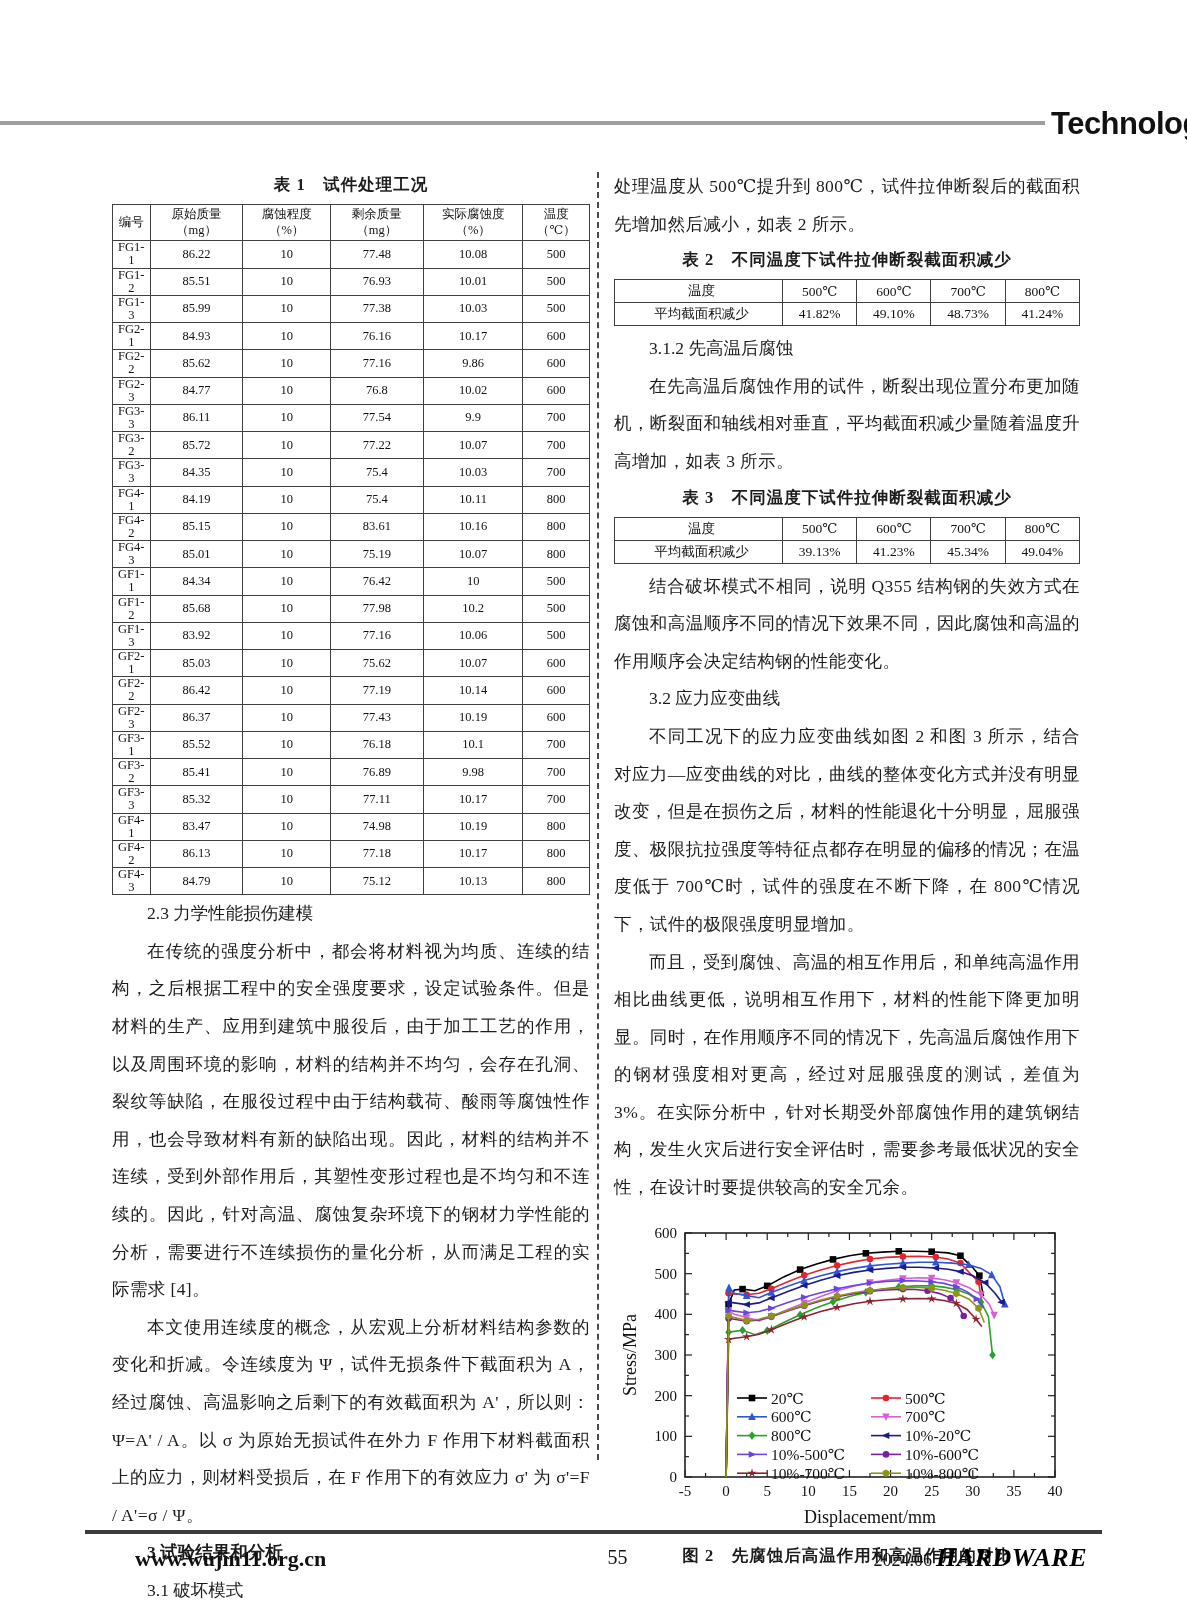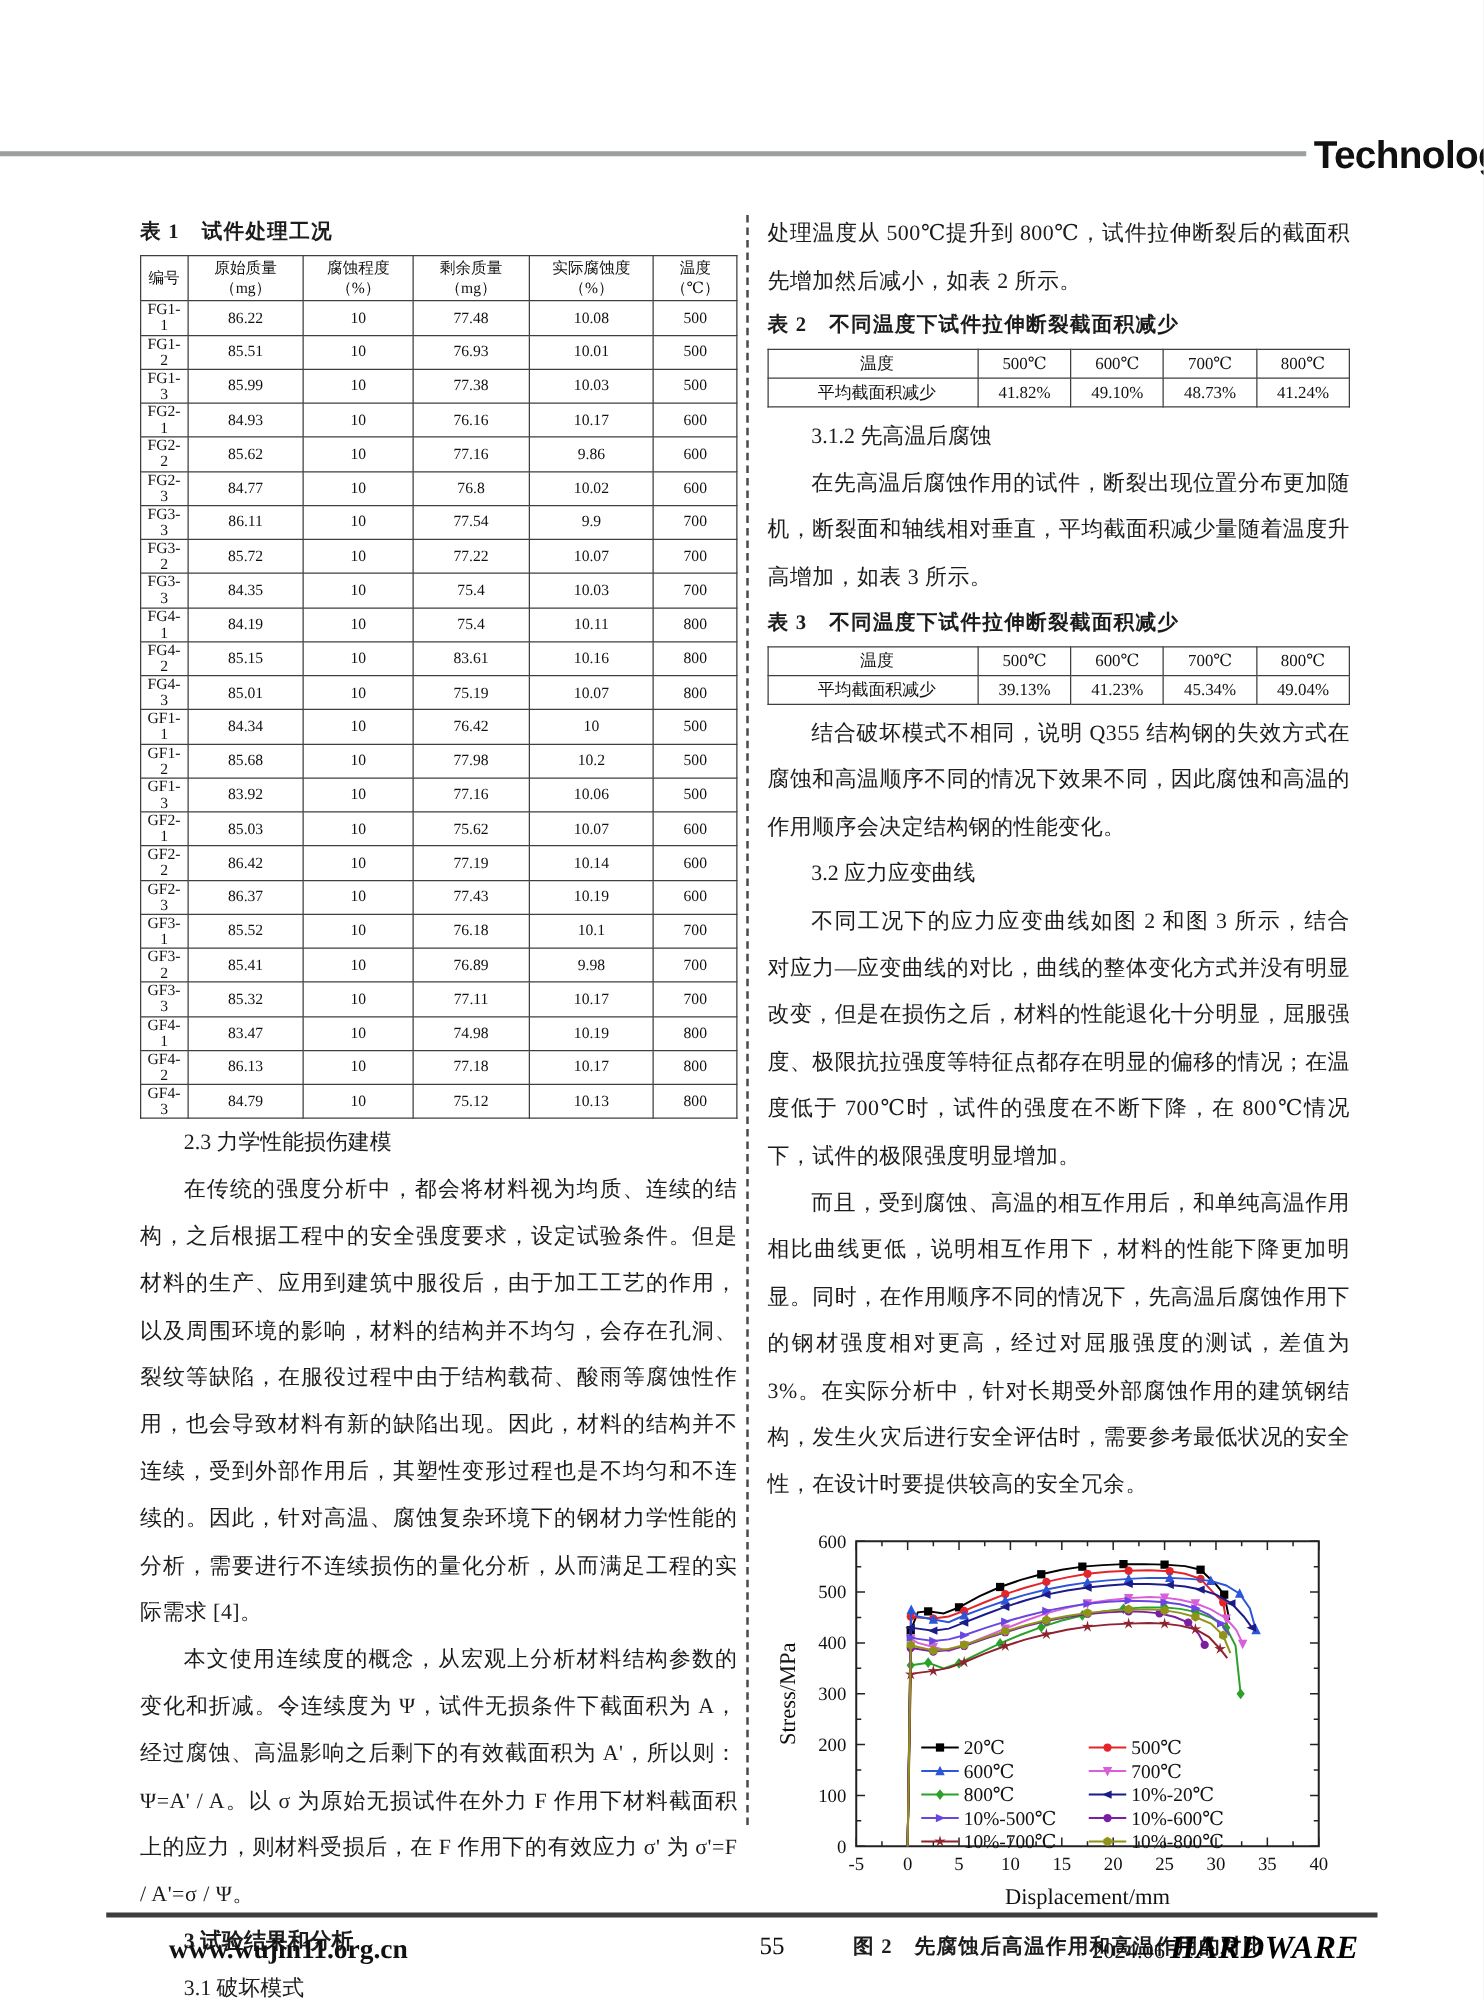--- a/index.html
+++ b/index.html
@@ -7,21 +7,21 @@
         font-family:"Liberation Serif","DejaVu Serif",serif;color:#1c1c1c;overflow:hidden;}
   
   .head-rule{position:absolute;top:121px;left:0;width:1045px;height:4px;background:#9b9f9f;}
   .head-label{position:absolute;top:106px;left:1051px;font-family:Liberation Sans, sans-serif;
         font-weight:bold;font-size:31px;letter-spacing:-0.5px;color:#111;}
   
   .col-left{position:absolute;left:112px;top:168px;width:478px;}
   .col-right{position:absolute;left:614px;top:168px;width:466px;}
   .col-divider{position:absolute;left:597px;top:172px;height:1288px;width:0;border-left:2px dashed #4a4a4a;}
   
-  .ttitle{font-weight:bold;font-size:16.5px;letter-spacing:1px;margin:6px 0 8px 0;}
+  .ttitle{font-weight:bold;font-size:16.5px;text-align:center;letter-spacing:1px;margin:6px 0 8px 0;}
   .t1{width:100%;border-collapse:collapse;font-size:12.5px;text-align:center;color:#111;}
   .t1 th{border:1px solid #3f3f3f;font-weight:normal;font-size:12.5px;padding:2px 1px;line-height:1.25;}
   .t1 td{border:1px solid #3f3f3f;padding:0 2px;height:14.4px;line-height:1.05;}
   .t23{width:100%;border-collapse:collapse;font-size:13.5px;text-align:center;color:#111;margin-bottom:4px;}
   .t23 td{border:1px solid #3f3f3f;height:22px;padding:0 2px;}
   .t23 tr td:first-child{text-align:center;padding-left:8px;}
   
   .para{font-size:17.5px;line-height:37.6px;text-align:justify;text-indent:2em;letter-spacing:0.4px;margin:0;}
   .noindent{text-indent:0;}
   .shead{font-size:17.5px;line-height:37.6px;text-indent:2em;margin:0;}

